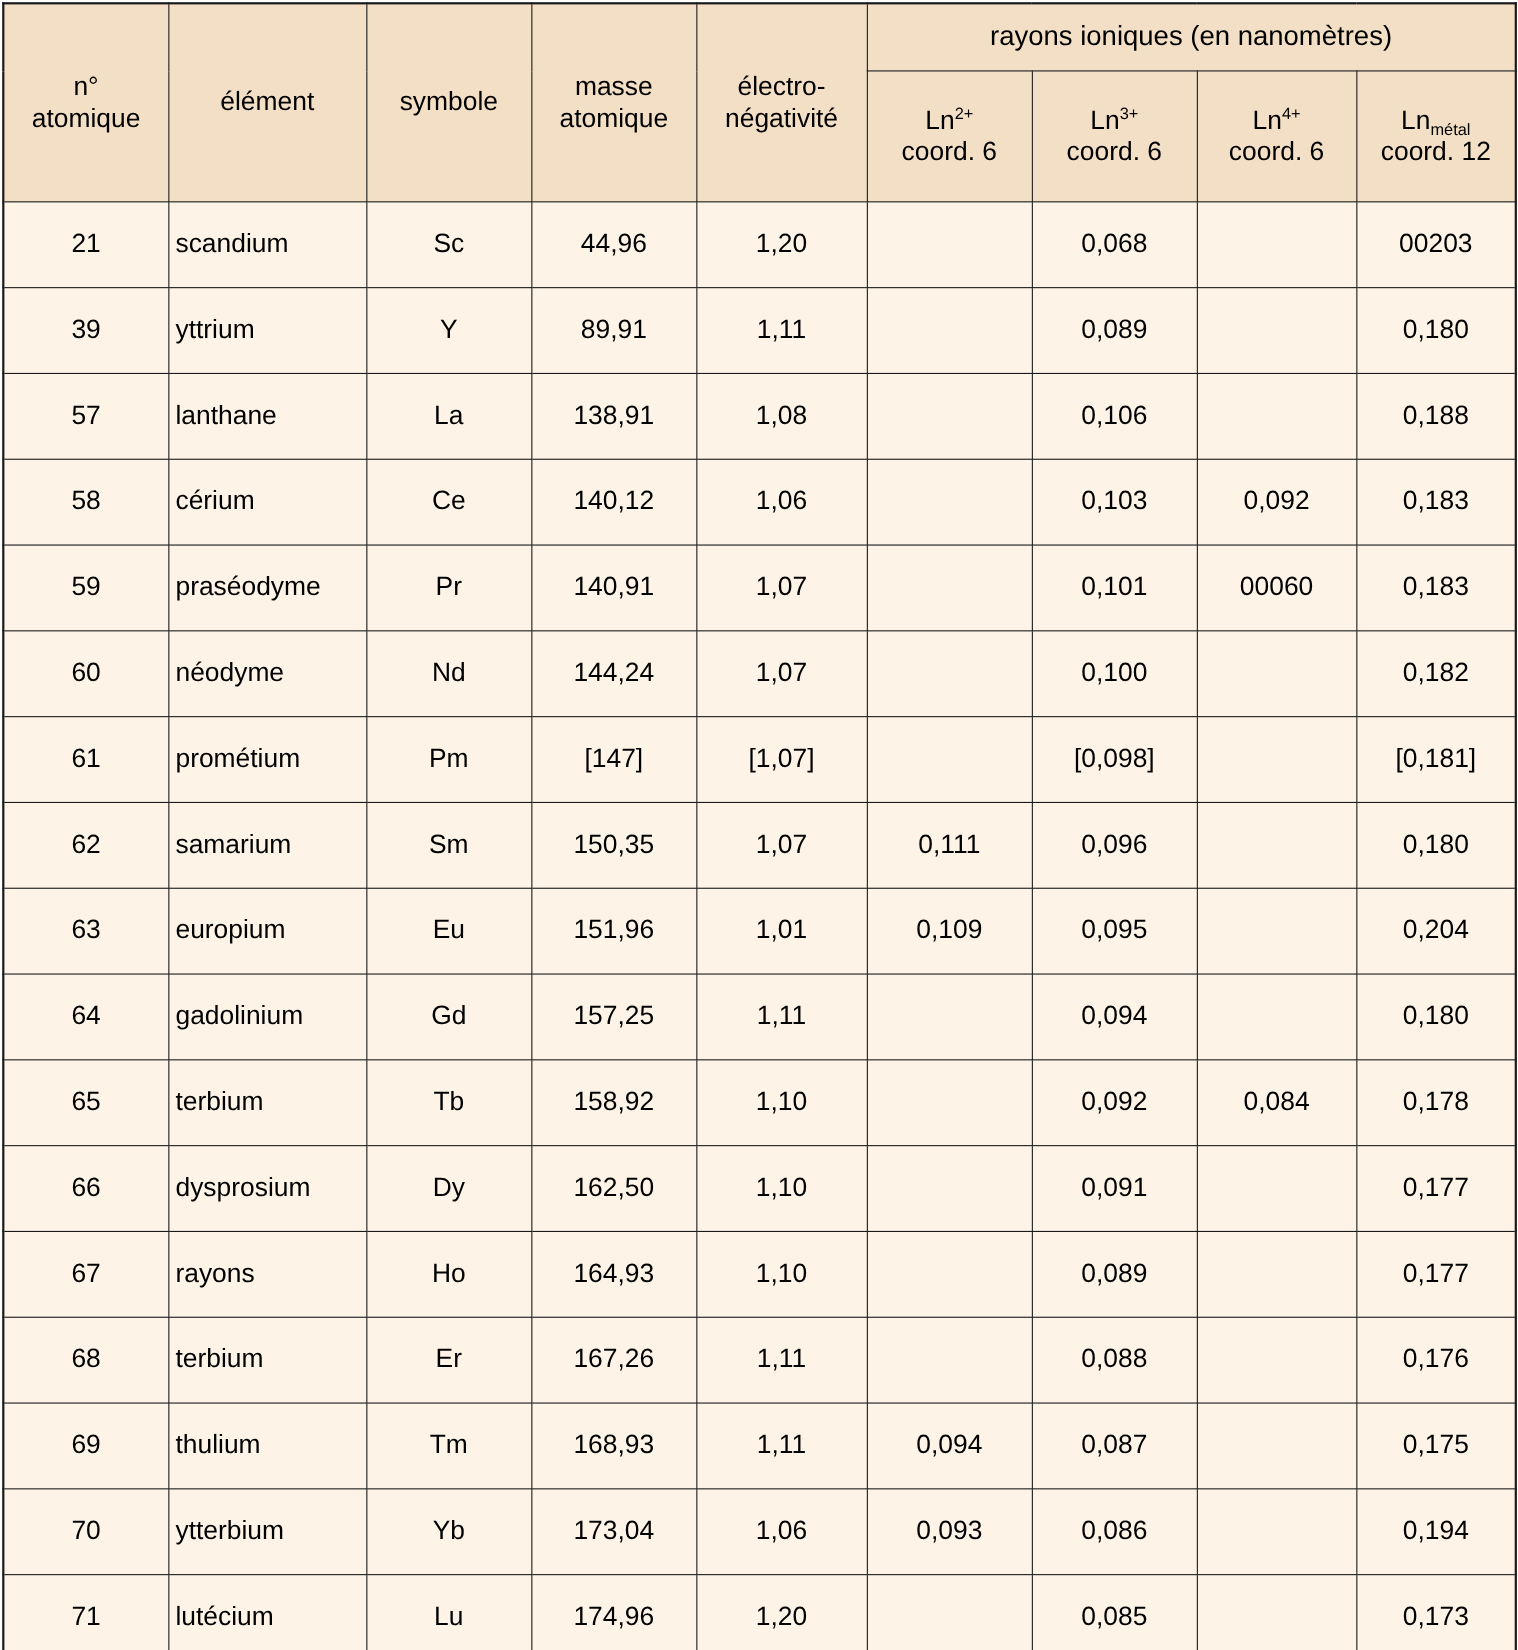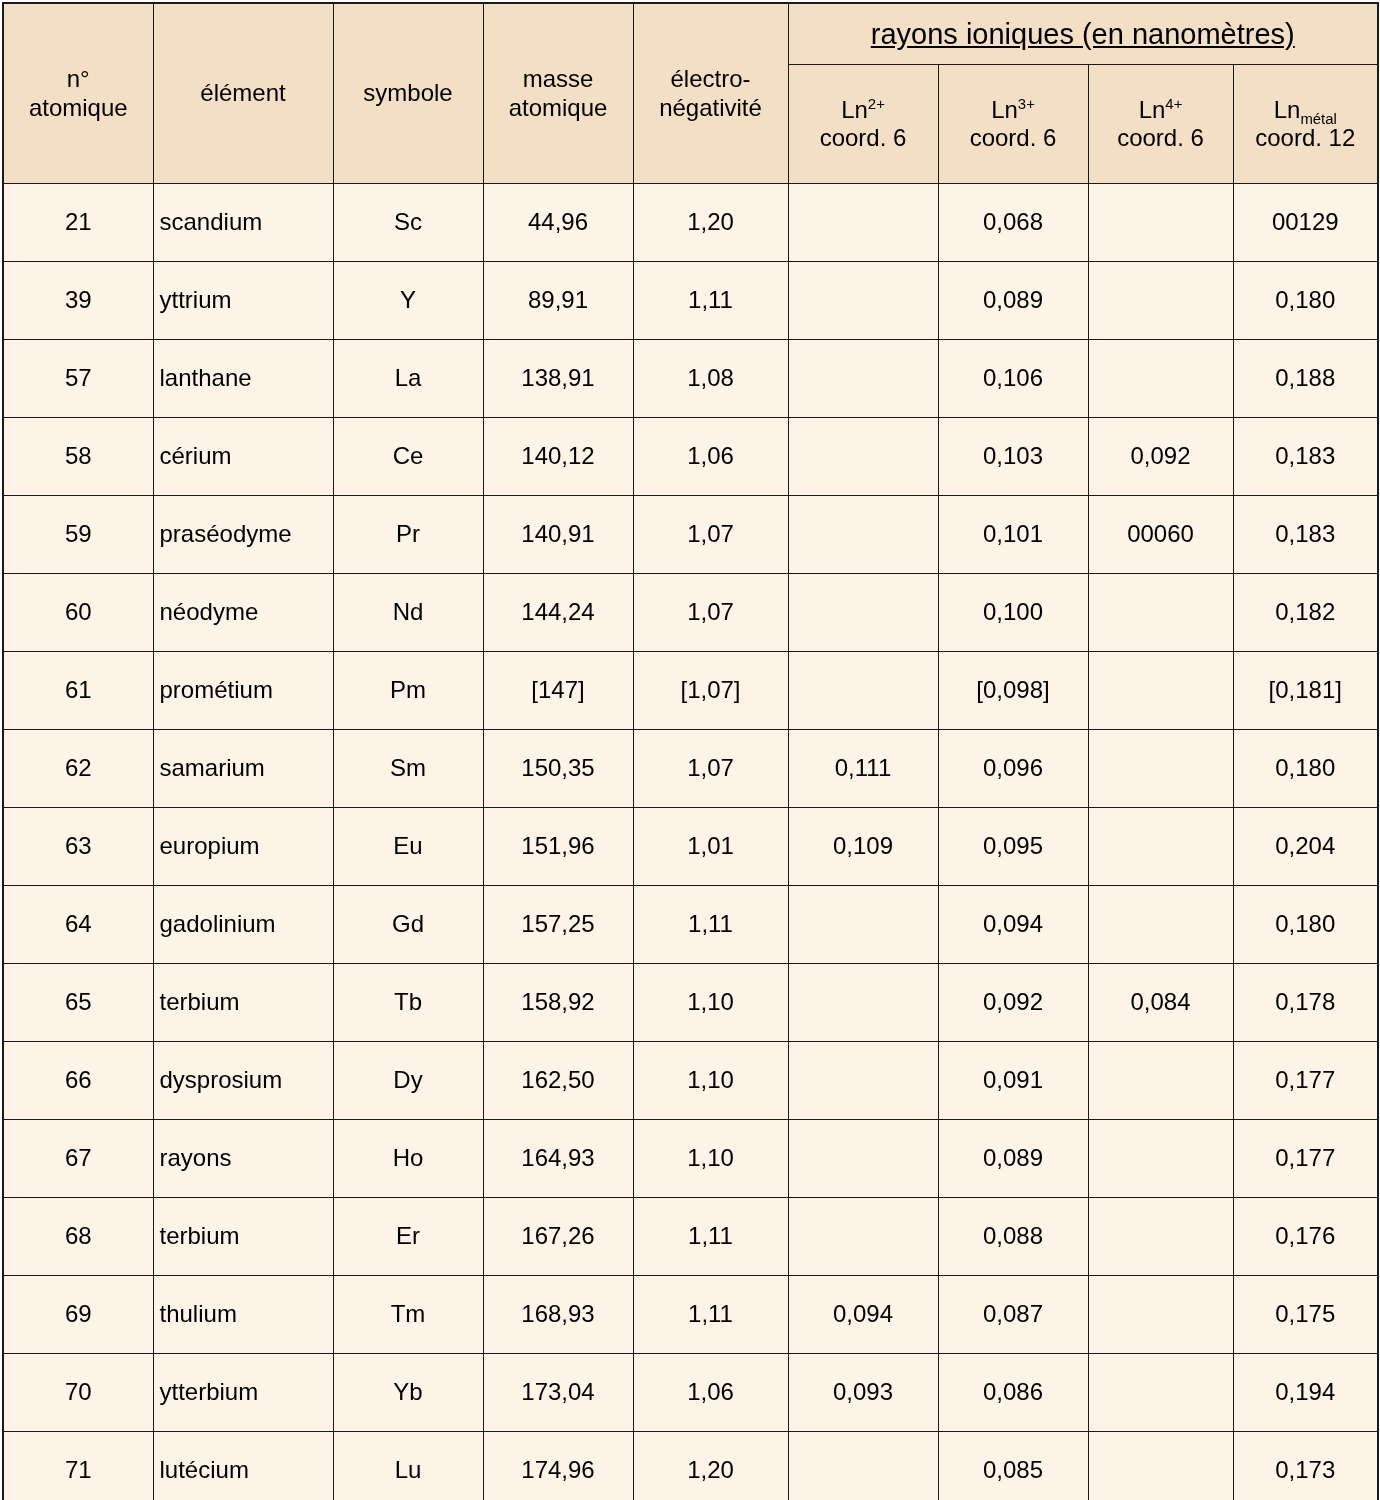--- a/index.html
+++ b/index.html
@@ -44,22 +44,21 @@
     font-size: 24px;
     line-height: 1.18;
   }
   thead th {
     background: #f3dfc5;
     text-align: center;
     vertical-align: middle;
   }
   thead th.group-span {
     height: 60px;
-    font-size: 29px;
-    text-decoration: underline;
+    font-size: 25px;
   }
   thead th.tall {
     height: 178px;
   }
   thead th.sub {
     height: 118px;
   }
   tbody td {
     background: #fdf4e7;
     height: 77px;
@@ -131,21 +130,21 @@
     <tbody id="table-body">
         <tr>
           <td>21</td>
           <td class="cell-element">scandium</td>
           <td>Sc</td>
           <td>44,96</td>
           <td>1,20</td>
           <td></td>
           <td>0,068</td>
           <td></td>
-          <td>00129</td>
+          <td>00203</td>
         </tr>
         <tr>
           <td>39</td>
           <td class="cell-element">yttrium</td>
           <td>Y</td>
           <td>89,91</td>
           <td>1,11</td>
           <td></td>
           <td>0,089</td>
           <td></td>

